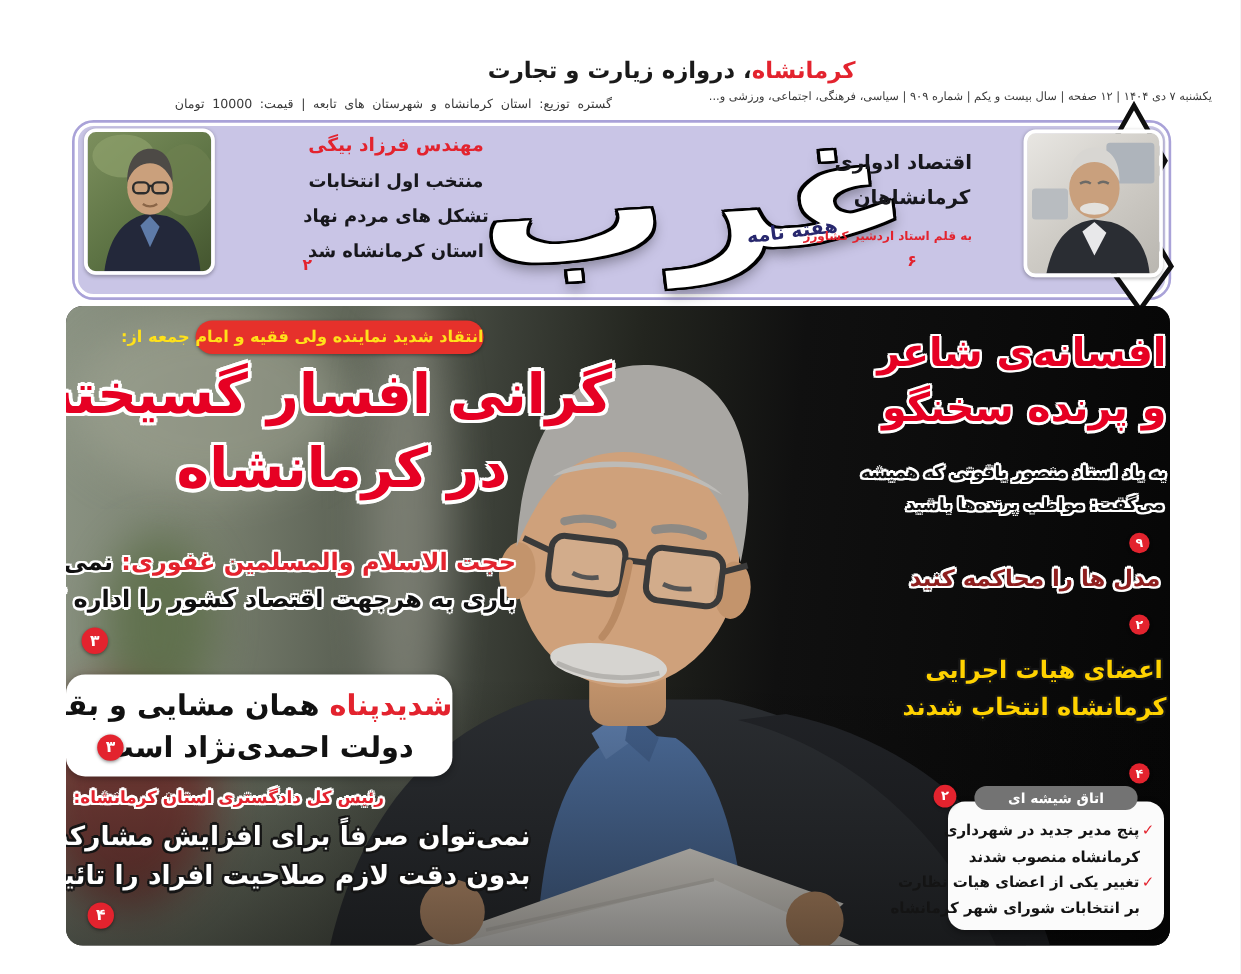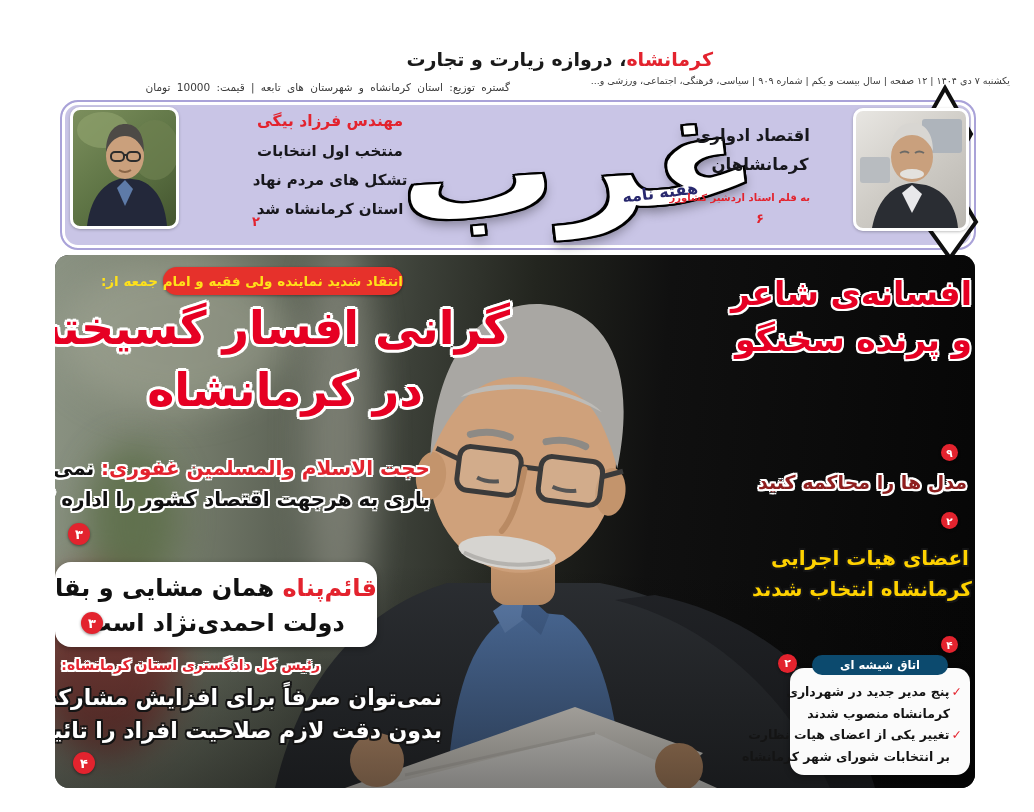--- a/index.html
+++ b/index.html
@@ -81,21 +81,21 @@
             font-size:14px;line-height:1.95;}
   .c-poet{left:886px;top:189px;width:17px;height:17px;font-size:10.5px;}
   .models-title{left:700px;top:216px;width:215px;text-align:center;color:#8e1e1e;font-weight:bold;font-size:19px;}
   .c-models{left:886px;top:257px;width:17px;height:17px;font-size:10.5px;}
   .council{left:713px;top:288px;width:204px;text-align:center;color:#ffd200;font-weight:bold;
            font-size:20px;line-height:1.55;}
   .c-council{left:886px;top:381px;width:17px;height:17px;font-size:10.5px;}
 
   .glassbox{left:735px;top:413px;width:180px;height:107px;background:#fbfbfb;border-radius:14px;
             box-shadow:0 2px 6px rgba(0,0,0,.35);}
-  .gb-tab{position:absolute;top:-13px;left:50%;transform:translateX(-50%);background:#0c4a6e;color:#fff;
+  .gb-tab{position:absolute;top:-13px;left:50%;transform:translateX(-50%);background:#737373;color:#fff;
           font-size:11.5px;font-weight:bold;padding:3px 28px;border-radius:11px;white-space:nowrap;}
   .c-gb{left:-12px;top:-14px;width:19px;height:19px;font-size:11px;}
   .gb-items{position:absolute;top:13px;right:8px;left:6px;text-align:right;font-size:12.5px;font-weight:bold;
             color:#141414;line-height:1.72;}
   .gb-check{color:#e3232e;margin-left:2px;}
   .gb-cont{padding-right:12px;}
 </style>
 </head>
 <body>
 
@@ -206,36 +206,40 @@
       <div class="nw">
         <span class="speaker">حجت الاسلام والمسلمین غفوری:</span>
         <span>نمی توان با روش های</span>
       </div>
       <div class="nw">باری به هرجهت اقتصاد کشور را اداره کرد</div>
     </div>
     <div class="pgc c-q1">۳</div>
 
     <div class="abs whitebox">
       <div class="wb-l1 rtl nw">
-        <span class="hl">قائم‌پناه</span><span> همان مشایی و بقایی</span>
+        <span class="hl">شدید‌پناه</span><span> همان مشایی و بقایی</span>
       </div>
       <div class="wb-l2 rtl nw">دولت احمدی‌نژاد است</div>
       <div class="pgc c-wb">۳</div>
     </div>
 
     <div class="abs rtl nw caption-j sw2">رئیس کل دادگستری استان کرمانشاه:</div>
     <div class="abs rtl quote2 sb2">
       <div class="nw">نمی‌توان صرفاً برای افزایش مشارکت مردم،</div>
       <div class="nw">بدون دقت لازم صلاحیت افراد را تائید کرد</div>
     </div>
     <div class="pgc c-q2">۴</div>
 
     <div class="abs rtl poet-title sw2">
       <div class="nw">افسانه‌ی شاعر</div>
       <div class="nw">و پرنده سخنگو</div>
+    </div>
+    <div class="abs rtl poet-sub sw2">
+      <div class="nw">به یاد استاد منصور یاقوتی که همیشه</div>
+      <div class="nw">می‌گفت: مواظب پرنده‌ها باشید</div>
     </div>
     <div class="pgc c-poet">۹</div>
 
     <div class="abs rtl nw models-title sw2">مدل ها را محاکمه کنید</div>
     <div class="pgc c-models">۲</div>
 
     <div class="abs rtl council sb2">
       <div class="nw">اعضای هیات اجرایی</div>
       <div class="nw">کرمانشاه انتخاب شدند</div>
     </div>

